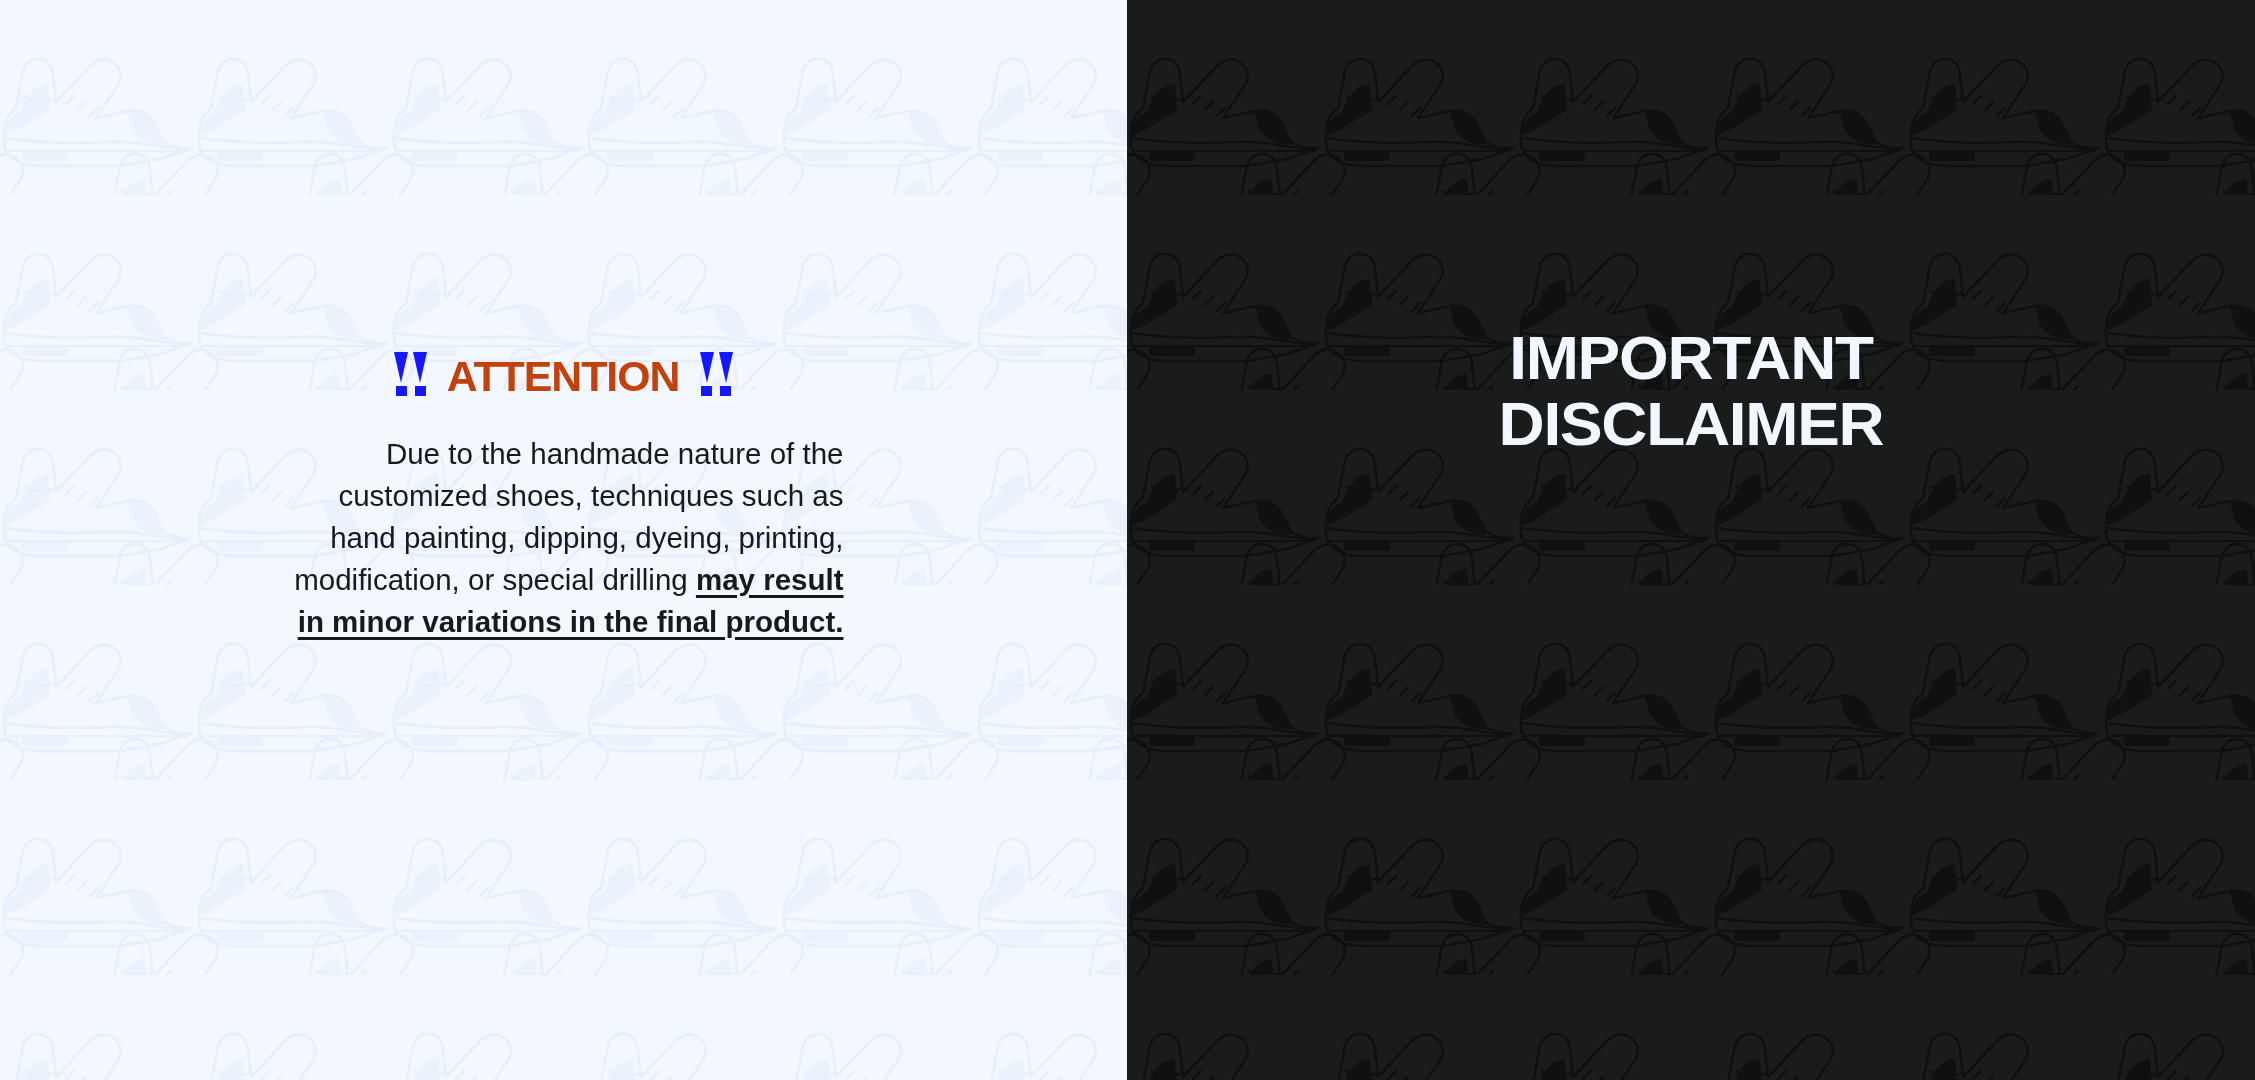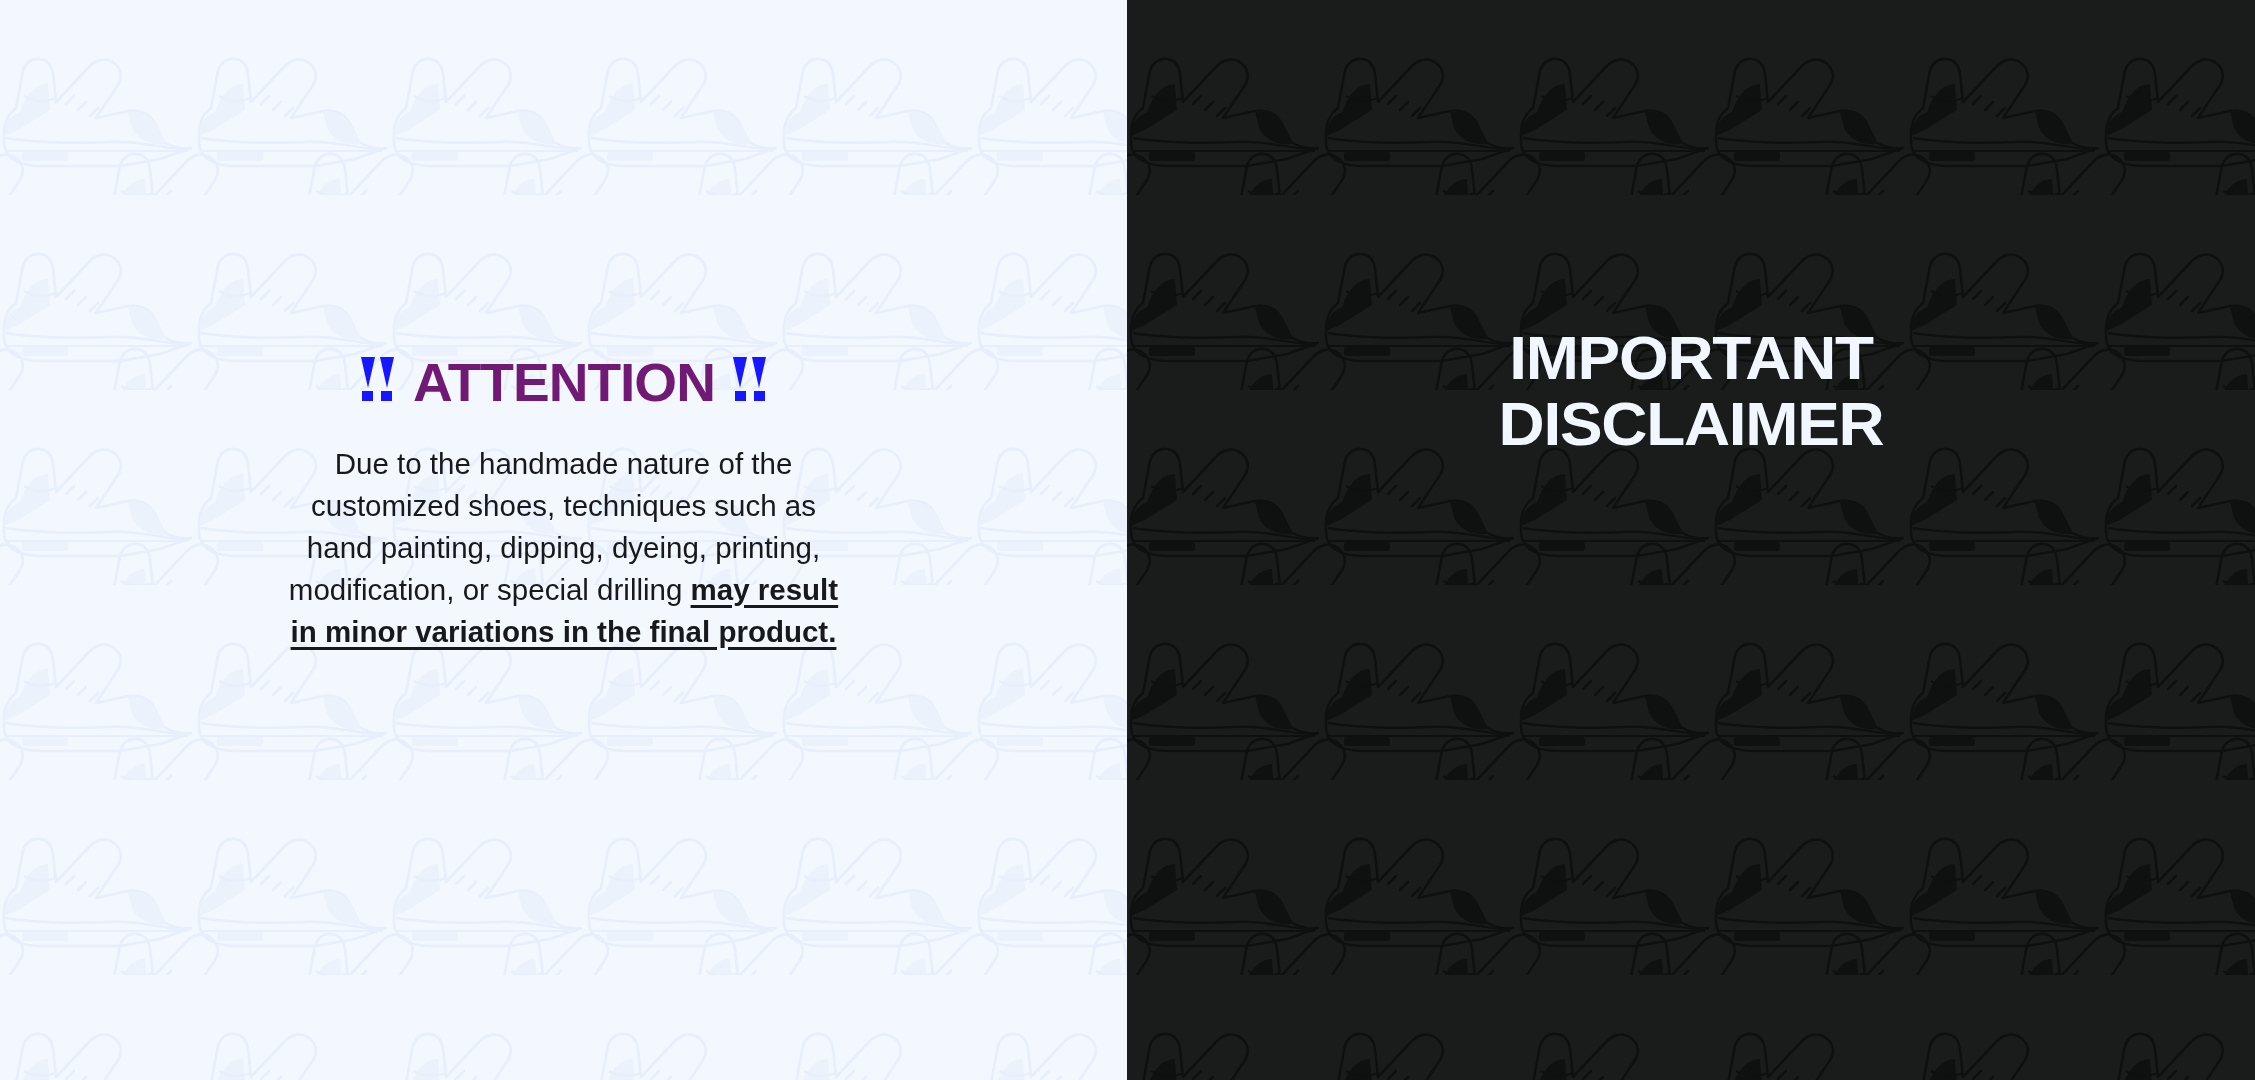--- a/index.html
+++ b/index.html
@@ -55,23 +55,23 @@
   .content-right { margin-top: 325px; width: 620px; }
 
   .headline {
     font-weight: 700;
     letter-spacing: -0.5px;
     margin: 0;
     white-space: nowrap;
   }
 
   .headline-left {
-    font-size: 54px;
+    font-size: 42px;
     line-height: 1.0;
-    color: #701a75;
+    color: #c2410c;
     display: flex;
     align-items: center;
     justify-content: center;
     gap: 22px;
   }
   .headline-left .word {
     letter-spacing: -1px;
     transform: scaleX(1.02);
   }
 
@@ -114,20 +114,21 @@
     font-weight: 700;
     transform: scaleX(1.03);
   }
   .headline-right .hl-line { display: block; white-space: nowrap; }
 
   .body-copy {
     font-size: 29.5px;
     line-height: 1.42;
     font-weight: 400;
     margin: 0;
+    text-align: right;
   }
   .body-left {
     color: #17191A;
     margin-top: 34px;
     padding: 0 20px;
   }
   .body-right {
     color: #F4F7FD;
     margin-top: 41px;
     padding: 0 14px;

